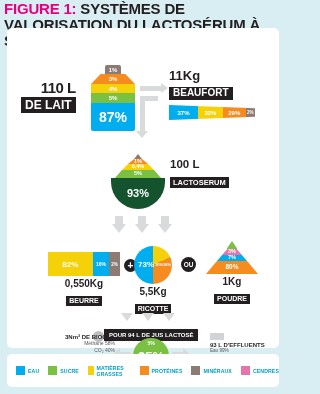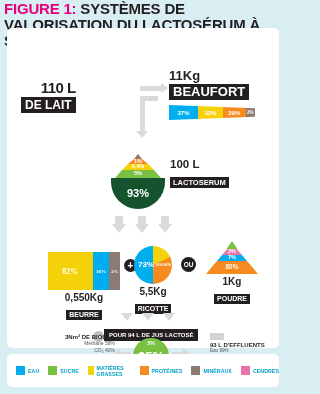--- a/index.html
+++ b/index.html
@@ -37,37 +37,37 @@
 
   .bottle { position:absolute; left:84px; top:37px; width:44px; }
   .bseg { position:relative; color:#fff; font-weight:bold;
           text-align:center; line-height:1; font-size:6px;
           display:flex; align-items:center; justify-content:center;}
   .neck { width:16px; margin:0 auto; }
 
   
   #s2 { position:absolute; left:162px; top:41px; width:110px; }
   #s2 .num { font-size:13px; }
-  #s2 .blk { font-size:13px; padding:1.5px 4px; margin-top:1px;}
+  #s2 .blk { font-size:10px; padding:1.5px 4px; margin-top:1px;}
   .wedge { display:flex; height:15px; margin-top:5px; width:86px;}
   .wedge div { display:flex; align-items:center; justify-content:center;
                color:#fff; font-size:6px; font-weight:bold;}
 
   
   #drop { position:absolute; left:101px; top:126px; width:60px; }
   .dseg { color:#fff; font-weight:bold; text-align:center;
           font-size:5.5px; line-height:1; display:flex;
           align-items:center; justify-content:center; margin:0 auto;}
   #s3-label { position:absolute; left:163px; top:131px; }
   #s3-label .num { font-size:11.5px; }
   #s3-label .blk { font-size:7.5px; padding:1.5px 3px; margin-top:1px; }
 
   
   #butter { position:absolute; left:41px; top:224px; }
-  .barbox { display:flex; width:72px; height:38px;font-family:Liberation Serif, serif; }
+  .barbox { display:flex; width:72px; height:24px; }
   .barbox div { display:flex;align-items:center;justify-content:center;
                 color:#fff;font-weight:bold;font-size:6px;}
   .cap { text-align:center; margin-top:3px; }
   .cap .num { font-size:10px; display:block;}
   .cap .blk { font-size:7px; padding:1.5px 3px; margin-top:1.5px;}
 
   .plus { position:absolute; width:13px;height:13px;border-radius:50%;
           background:#231f20;color:#fff;font-size:10px;font-weight:bold;
           display:flex;align-items:center;justify-content:center;}
   .ou { position:absolute; width:15px;height:15px;border-radius:50%;
@@ -122,20 +122,27 @@
   <span class="fig">FIGURE 1:</span><span> SYSTÈMES DE VALORISATION DU LACTOSÉRUM À SAVOIE LACTÉE</span>
 </div>
 
 <div class="panel" id="main-panel">
 
   <div id="s1-label">
     <div class="num">110 L</div>
     <div class="blk">DE LAIT</div>
   </div>
 
+  <div class="bottle">
+    <div class="bseg neck" style="background:#8c7b72;height:9px;border-radius:2px 2px 0 0;">1%</div>
+    <div class="bseg" style="background:#f68b1f;height:10px;clip-path:polygon(0 100%,22% 0,78% 0,100% 100%);">3%</div>
+    <div class="bseg" style="background:#f5d10a;height:9px;">4%</div>
+    <div class="bseg" style="background:#7ac143;height:10px;">5%</div>
+    <div class="bseg" style="background:#00aeef;height:28px;font-size:14px;border-radius:0 0 2px 2px;">87%</div>
+  </div>
 
   <div class="garrow" style="left:133px;top:58px;width:22px;height:5px;"></div>
   <div class="ghead" style="left:154px;top:55px;border-top:5.5px solid transparent;border-bottom:5.5px solid transparent;border-left:7px solid #d8dadc;"></div>
   <div class="garrow" style="left:133px;top:68px;width:5px;height:36px;"></div>
   <div class="garrow" style="left:133px;top:68px;width:18px;height:5px;"></div>
   <div class="ghead" style="left:129px;top:103px;border-left:6.5px solid transparent;border-right:6.5px solid transparent;border-top:7px solid #d8dadc;"></div>
 
   <div id="s2">
     <div class="num">11Kg</div>
     <div class="blk">BEAUFORT</div>

